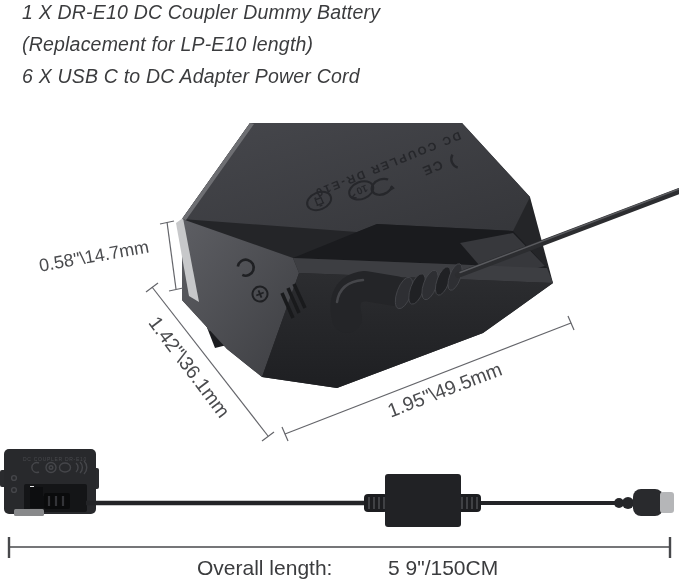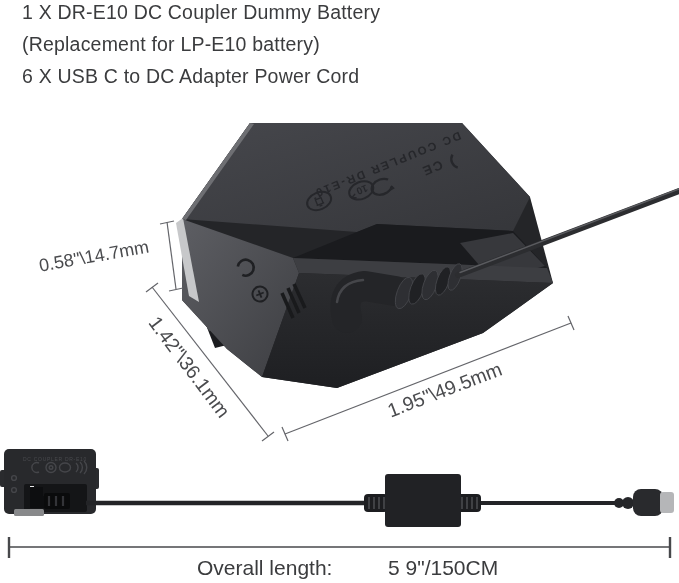--- a/index.html
+++ b/index.html
@@ -1,36 +1,36 @@
 <!DOCTYPE html>
 <html><head>
 <meta charset="utf-8">
 <style>
   html,body{margin:0;padding:0;background:#fff;}
   .page{
     position:relative;width:679px;height:583px;background:#ffffff;
     font-family:"Liberation Sans",sans-serif;overflow:hidden;
   }
-  .header{position:absolute;left:22px;top:2px;color:#3b3c3e;}
+  .header{position:absolute;left:22px;top:2px;color:#3b3c3e;font-style:italic;}
   .header p{margin:0 0 12px 0;font-size:19.5px;line-height:20px;letter-spacing:0.2px;}
   svg{position:absolute;left:0;top:0;}
   svg text{font-family:"Liberation Sans",sans-serif;}
   .dim-label{fill:#4a4b4e;font-size:18px;}
   .dim-label-lg{fill:#4a4b4e;font-size:19.5px;}
   .bottom-label{fill:#3b3c3e;font-size:21px;}
   .emboss{fill:#26272b;font-weight:bold;}
 </style>
 </head>
 <body>
 
 <div class="page">
 
   <div class="header">
     <p>1 X DR-E10 DC Coupler Dummy Battery</p>
-    <p>(Replacement for LP-E10 battery)</p>
+    <p>(Replacement for LP-E10 length)</p>
     <p>6 X USB C to DC Adapter Power Cord</p>
   </div>
 
   <svg width="679" height="583" viewBox="0 0 679 583">
     <defs>
       <linearGradient id="gTop" x1="0" y1="0" x2="1" y2="1">
         <stop offset="0" stop-color="#46474c"></stop>
           <stop offset="1" stop-color="#35363a"></stop>
       </linearGradient>
       <linearGradient id="gSide" x1="0" y1="0" x2="1" y2="1">

